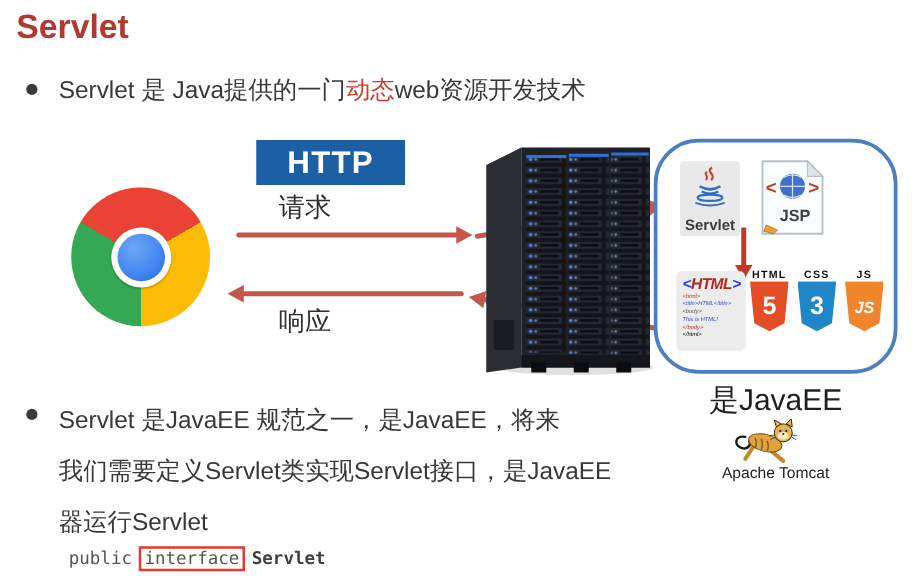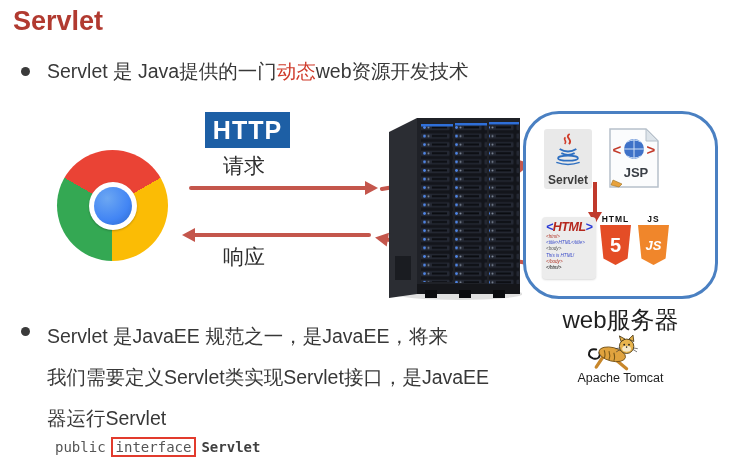--- a/index.html
+++ b/index.html
@@ -22,21 +22,21 @@
     position:absolute; left:47px; top:58px;
     font-size:19.5px; color:#383838; white-space:nowrap;
   }
   .bullet1-text .hl { color:#cf3b2b; }
   .bullet2-text {
     position:absolute; left:47px; top:316px;
     font-size:19.5px; color:#383838; line-height:41px; white-space:nowrap;
   }
   
   .http-badge {
-    position:absolute; left:205px; top:112px; width:85px; height:36px;
+    position:absolute; left:205px; top:112px; width:119px; height:36px;
     background:#1d5fa5; color:#ffffff; font-weight:800; font-size:25px;
     letter-spacing:1px; display:flex; align-items:center; justify-content:center;
   }
   .request-label { position:absolute; left:223px; top:152px; font-size:21px; color:#2f2f2f; }
   .response-label { position:absolute; left:223px; top:243px; font-size:21px; color:#2f2f2f; }
   
   .chrome {
     position:absolute; left:57px; top:150px; width:111px; height:111px; border-radius:50%;
     background:conic-gradient(from 60deg, #fbbc05 0 120deg, #34a853 0 240deg, #ea4335 0 360deg);
   }
@@ -239,29 +239,35 @@
     </div>
 
     <div class="badges">
       <div class="badge">
         <div class="b-label">HTML</div>
         <div class="shield shield-html">
             <span class="glyph">5</span>
           </div>
       </div>
       <div class="badge">
+        <div class="b-label">CSS</div>
+        <div class="shield shield-css">
+            <span class="glyph">3</span>
+          </div>
+      </div>
+      <div class="badge">
         <div class="b-label">JS</div>
         <div class="shield shield-js">
             <span class="glyph">JS</span>
           </div>
       </div>
     </div>
   </div>
 
-  <div class="web-server-label">web服务器</div>
+  <div class="web-server-label">是JavaEE</div>
   <div class="tomcat">
     <svg width="56" height="37" viewBox="0 0 70 46">
       <path d="M14 18 C4 16 2 26 10 29 C16 31 20 27 18 22" fill="none" stroke="#1a1a1a" stroke-width="2.4" stroke-linecap="round"></path>
       <path d="M22 28 L14 40" stroke="#c8872b" stroke-width="4" stroke-linecap="round"></path>
       <path d="M40 32 L52 42" stroke="#c8872b" stroke-width="4" stroke-linecap="round"></path>
       <ellipse cx="34" cy="24" rx="17" ry="8.5" fill="#e0a33e" stroke="#6b4a12" stroke-width="1" transform="rotate(14 34 24)"></ellipse>
       <path d="M24 19 q2 6 0 10 M30 20 q2 6 0 11 M36 22 q2 6 0 10" stroke="#7a5a1a" stroke-width="1.4" fill="none"></path>
       <circle cx="52" cy="14" r="9" fill="#e8b44c" stroke="#3c2d0d" stroke-width="1"></circle>
       <polygon points="45,8 43,1 50,5" fill="#e8b44c" stroke="#3c2d0d" stroke-width="1"></polygon>
       <polygon points="55,5 60,0 61,8" fill="#e8b44c" stroke="#3c2d0d" stroke-width="1"></polygon>

